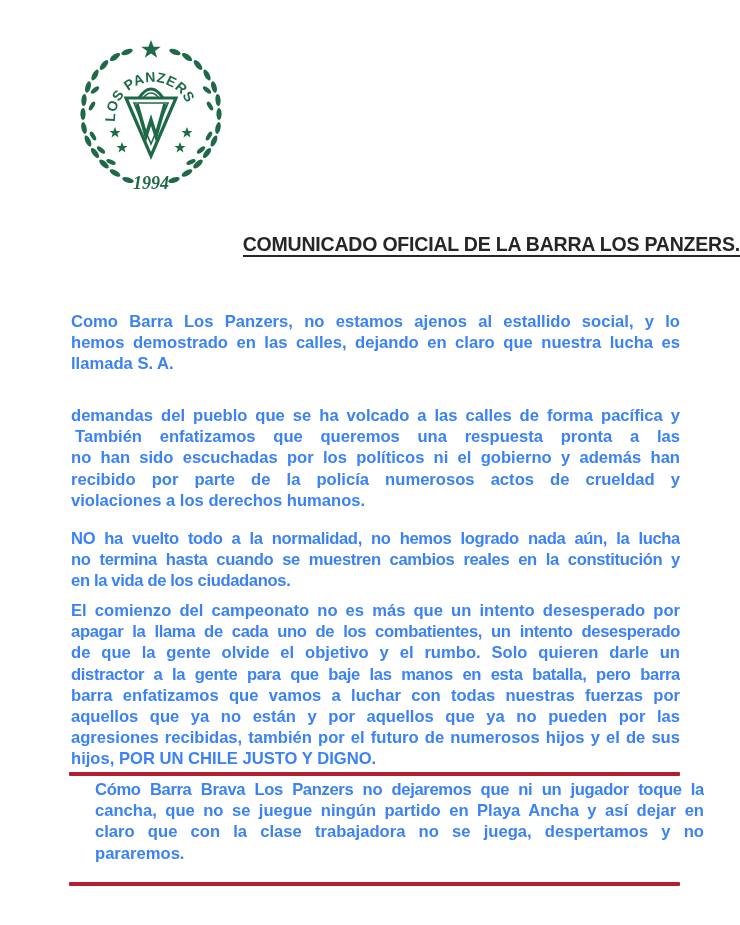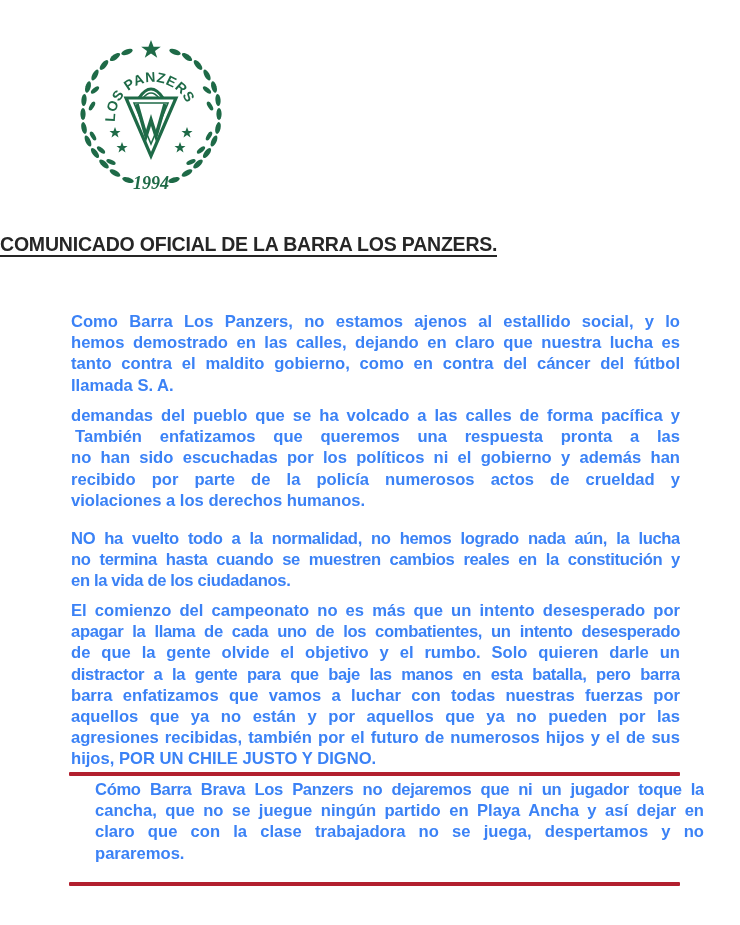--- a/index.html
+++ b/index.html
@@ -2,21 +2,21 @@
 <html><head>
 <meta charset="utf-8">
 <style>
   html, body { margin: 0; padding: 0; }
   body {
     width: 740px; height: 925px; background: #ffffff; position: relative; overflow: hidden;
     font-family: "Liberation Sans", sans-serif; color: #1c1c1c;
   }
   .logo { position: absolute; left: 75px; top: 38px; width: 152px; height: 158px; }
   .title {
-    position: absolute; left: 0; width: 740px; top: 233px; text-align: left;
+    position: absolute; left: 0; width: 740px; top: 233px; text-align: right;
     font-family: "Liberation Sans", sans-serif; font-weight: bold; font-size: 19.5px;
     letter-spacing: -0.2px; color: #262626;
   }
   .title span { border-bottom: 2.5px solid #262626; padding-bottom: 0px; }
   .para { position: absolute; left: 71px; width: 609px; font-weight: bold; font-size: 16.6px; line-height: 21.2px; color: #3b82f6; }
   .line { display: block; text-align: justify; text-align-last: justify; white-space: nowrap; height: 21.2px; }
   .line.last { text-align-last: left; }
   .para .line { white-space: normal; overflow: hidden; }
   .cond { letter-spacing: -0.35px; }
   .rule { position: absolute; left: 69px; width: 611px; height: 4px; background: #b21f2e; border-radius: 1px; }
@@ -95,21 +95,20 @@
 
     <text x="76" y="151" text-anchor="middle" font-family="Liberation Serif, serif" font-style="italic" font-weight="bold" font-size="18" fill="#1e6a47">1994</text>
   </svg>
 </div>
 
 <div class="title"><span>COMUNICADO OFICIAL DE LA BARRA LOS PANZERS.</span></div>
 
 <div class="para" style="top:311px;">
   <span class="line">Como Barra Los Panzers, no estamos ajenos al estallido social, y lo</span>
   <span class="line">hemos demostrado en las calles, dejando en claro que nuestra lucha es</span>
-  <span class="line">tanto contra el maldito gobierno,  como en contra del cáncer del fútbol</span>
   <span class="line last">llamada S. A.</span>
 </div>
 
 <div class="para" style="top:405px;">
   <span class="line">demandas del pueblo que se ha volcado a las calles de forma pacífica y</span>
   <span class="line" style="padding-left:4px;"> También enfatizamos que queremos una respuesta pronta a las</span>
   <span class="line">no han sido escuchadas por los políticos ni el gobierno y  además han</span>
   <span class="line">recibido por parte de la  policía numerosos actos de crueldad y</span>
   <span class="line last">violaciones a los derechos humanos.</span>
 </div>

